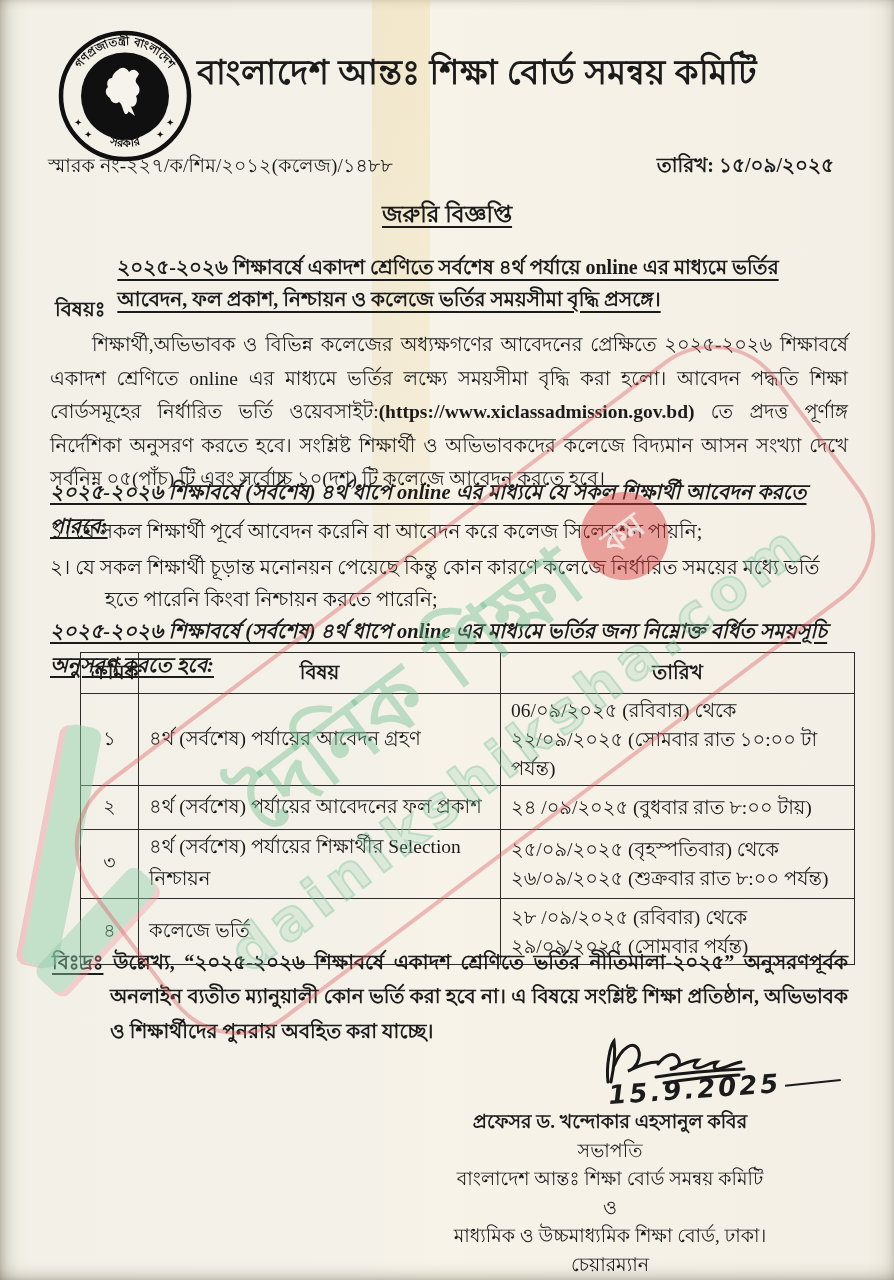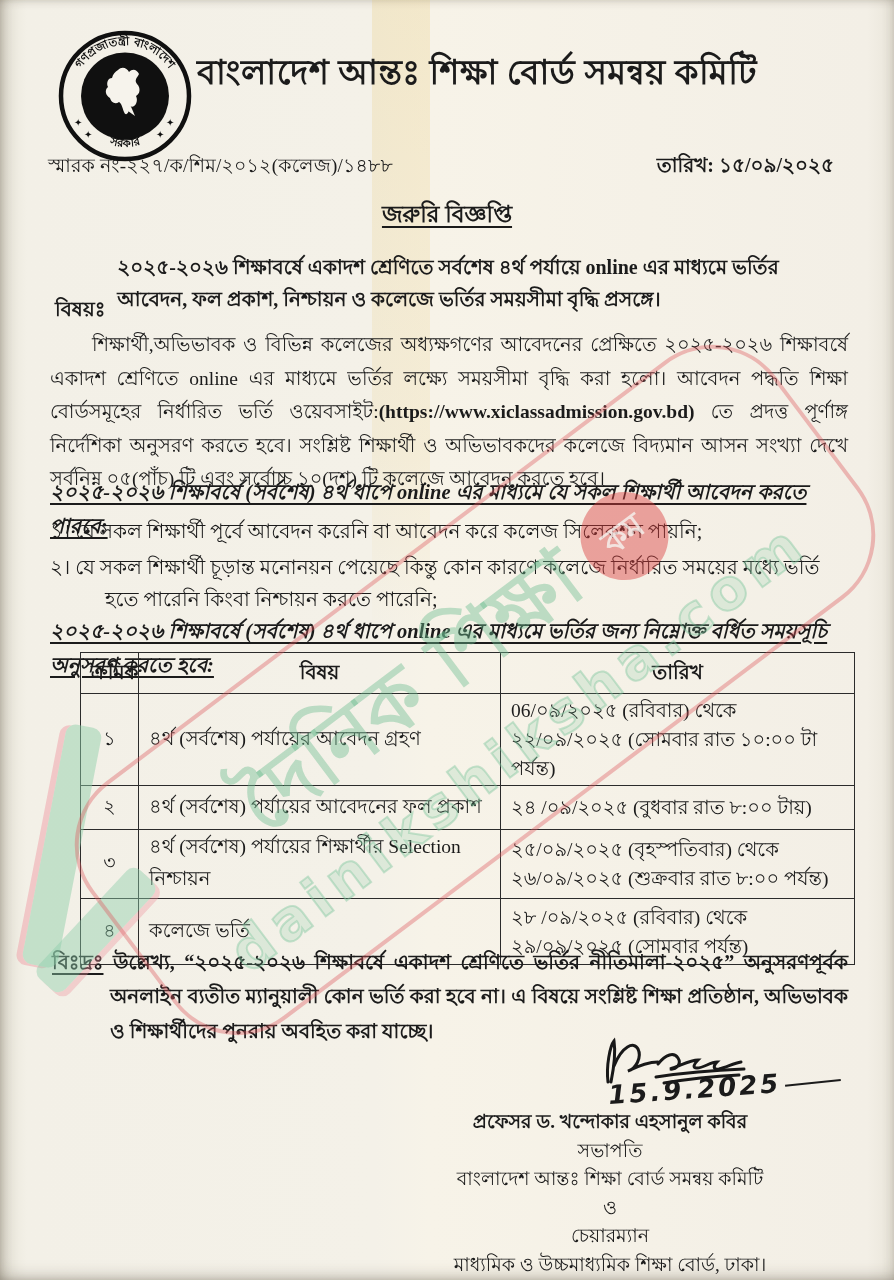--- a/index.html
+++ b/index.html
@@ -23,21 +23,21 @@
   .memo-row{position:absolute;left:48px;right:60px;top:150px;display:flex;
     justify-content:space-between;align-items:baseline;font-size:19px;}
   .memo-no{letter-spacing:.2px;}
   .issue-date{font-weight:600;font-size:20px;}
   .notice-title{position:absolute;left:0;right:0;top:196px;text-align:center;
     font-size:23px;font-weight:bold;text-decoration:underline;text-underline-offset:4px;}
   
   .subject{position:absolute;left:55px;right:46px;top:251px;display:flex;gap:12px;
     font-size:20px;font-weight:bold;line-height:1.6;}
   .subject-label{white-space:nowrap;margin-top:42px;}
-  .subject-text{text-underline-offset:5px;text-decoration-thickness:1.5px;}
+  .subject-text{text-decoration:underline;text-underline-offset:5px;text-decoration-thickness:1.5px;}
   
   .body-para{position:absolute;left:50px;right:46px;top:328px;font-size:19.5px;
     line-height:1.72;text-align:justify;text-indent:42px;}
   .url{font-weight:bold;font-family:"Liberation Serif","DejaVu Serif",serif;cursor:pointer;}
   
   .sec-heading{position:absolute;left:50px;right:40px;font-size:20.5px;font-weight:bold;
     text-decoration:underline;text-underline-offset:4px;font-style:italic;}
   .h-eligibility{top:477px;}
   .h-schedule{top:616px;}
   .elig-list{position:absolute;left:50px;right:46px;top:515px;font-size:20px;line-height:32px;}
@@ -200,22 +200,22 @@
       <path d="M66,47 C90,43 122,40 141,39"></path>
     </g>
   </svg>
   <div class="sig-date">15.9.2025</div>
 
   <div class="sig-block">
     <div class="sig-name">প্রফেসর ড. খন্দোকার এহসানুল কবির</div>
     <div>সভাপতি</div>
     <div>বাংলাদেশ আন্তঃ শিক্ষা বোর্ড সমন্বয় কমিটি</div>
     <div>ও</div>
+    <div>মাধ্যমিক ও উচ্চমাধ্যমিক শিক্ষা বোর্ড, ঢাকা।</div>
     <div>চেয়ারম্যান</div>
-    <div>মাধ্যমিক ও উচ্চমাধ্যমিক শিক্ষা বোর্ড, ঢাকা।</div>
   </div>
 
   <div class="wm check-stem"></div>
   <div class="wm check-foot"></div>
   <div class="wm stamp">
     <div class="stamp-row1">
       <span class="stamp-brand">দৈনিক শিক্ষা</span>
       <span class="stamp-disc">
         <span class="stamp-disc-text">কম</span>
       </span>

